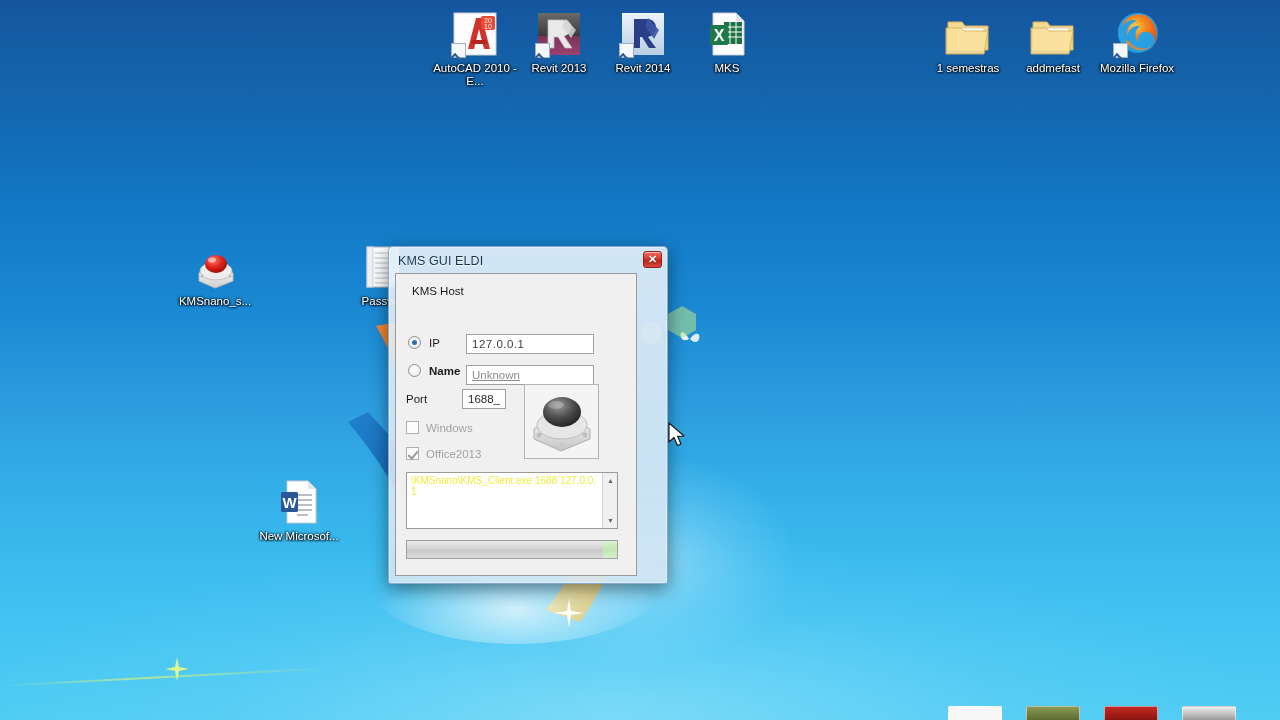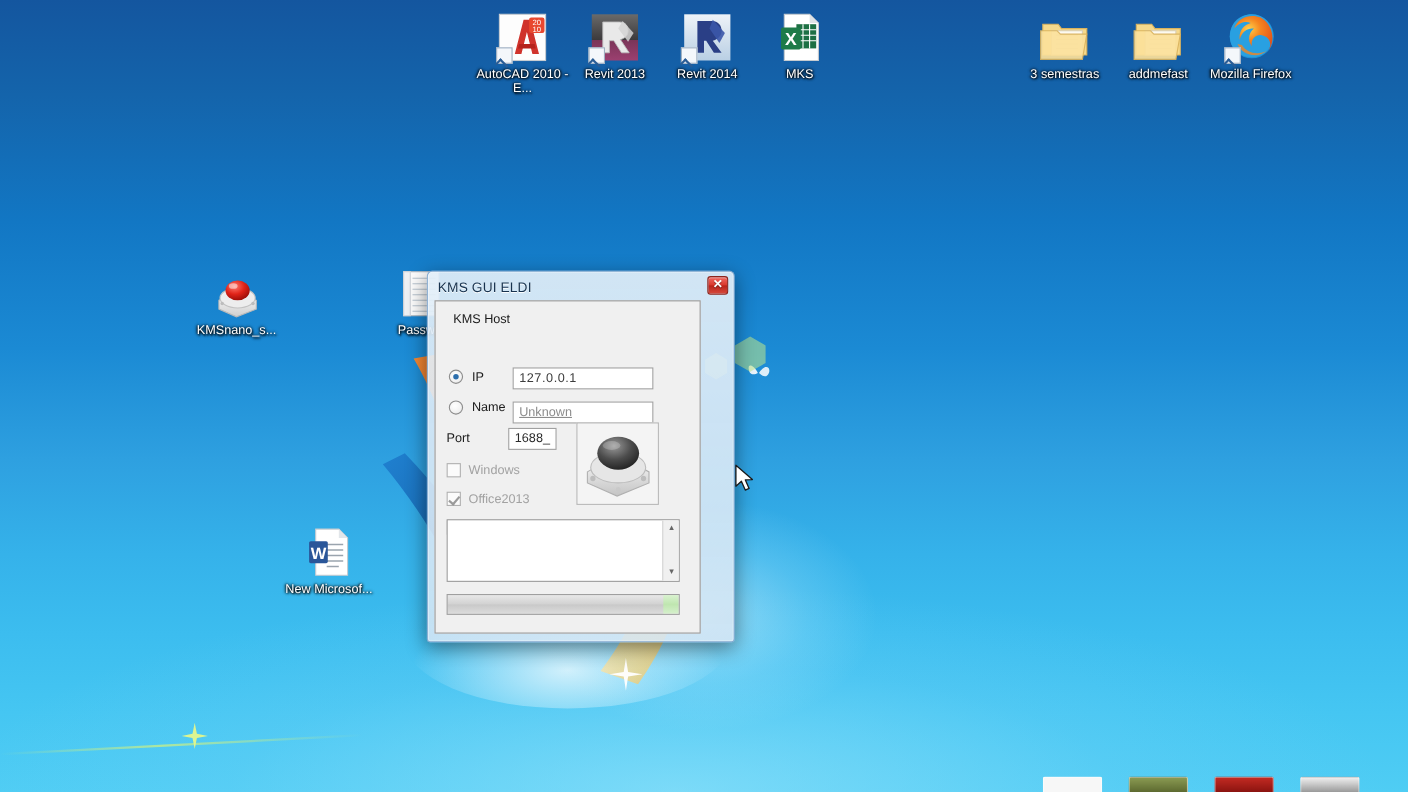--- a/index.html
+++ b/index.html
@@ -420,21 +420,21 @@
         <path d="M12 18 L40 18 L40 40 L12 40 Z" fill="#fdfaf0" stroke="#d8cdb4"></path>
         <g stroke="#d8d2c4" stroke-width="0.8">
           <line x1="16" y1="22" x2="36" y2="22"></line>
             <line x1="16" y1="26" x2="36" y2="26"></line>
           <line x1="16" y1="30" x2="36" y2="30"></line>
             <line x1="16" y1="34" x2="36" y2="34"></line>
         </g>
         <path d="M2 18 L17 18 L20 21 L44 21 L40 44 L2 44 Z" fill="#fbe09a" opacity="0.93" stroke="#d9b25e"></path>
       </svg>
     </div>
-    <div class="label">3 semestras</div>
+    <div class="label">1 semestras</div>
   </div>
 
   <div class="dicon" style="left:1010px; top:10px;">
     <div class="glyph">
       <svg width="48" height="48" viewBox="0 0 48 48">
         <path d="M4 12 L18 12 L21 16 L44 16 L44 40 L4 40 Z" fill="#f5d98c" stroke="#d9b25e"></path>
         <path d="M12 18 L40 18 L40 40 L12 40 Z" fill="#fdfaf0" stroke="#d8cdb4"></path>
         <g stroke="#d8d2c4" stroke-width="0.8">
           <line x1="16" y1="22" x2="36" y2="22"></line>
             <line x1="16" y1="26" x2="36" y2="26"></line>
@@ -551,21 +551,21 @@
       <div class="textbox" id="ip-box">
         <span>127</span>
         <span>.</span>
         <span>0</span>
         <span>.</span>
         <span>0</span>
         <span>.</span>
         <span>1</span>
       </div>
 
-      <div class="row" style="left:12px; top:90px;">
+      <div class="row" style="left:12px; top:90px;font-weight:bold;">
         <span class="radio"></span>
         <span class="rlabel">Name</span>
       </div>
       <div class="textbox" id="name-box">Unknown</div>
 
       <div id="port-label">Port</div>
       <div class="textbox" id="port-box">1688_</div>
 
       <div id="preview-img">
         <svg width="73" height="73" viewBox="0 0 73 73">
@@ -598,20 +598,21 @@
       <div class="cbrow" style="top:173px;">
         <span class="checkbox checked"></span>
         <span class="cblabel">Office2013</span>
       </div>
       <div class="cbrow" style="top:199px;">
         <span class="checkbox"></span>
         <span class="cblabel">Office2010</span>
       </div>
 
       <div id="log-area">
+        <div id="log-text">\KMSnano\KMS_Client.exe 1688 127.0.0.1</div>
         <div id="log-scrollbar">
           <div class="sb-arrow up">▲</div>
           <div class="sb-arrow down">▼</div>
         </div>
       </div>
 
       <div id="progress-bar">
         <div id="progress-fill"></div>
       </div>
 

